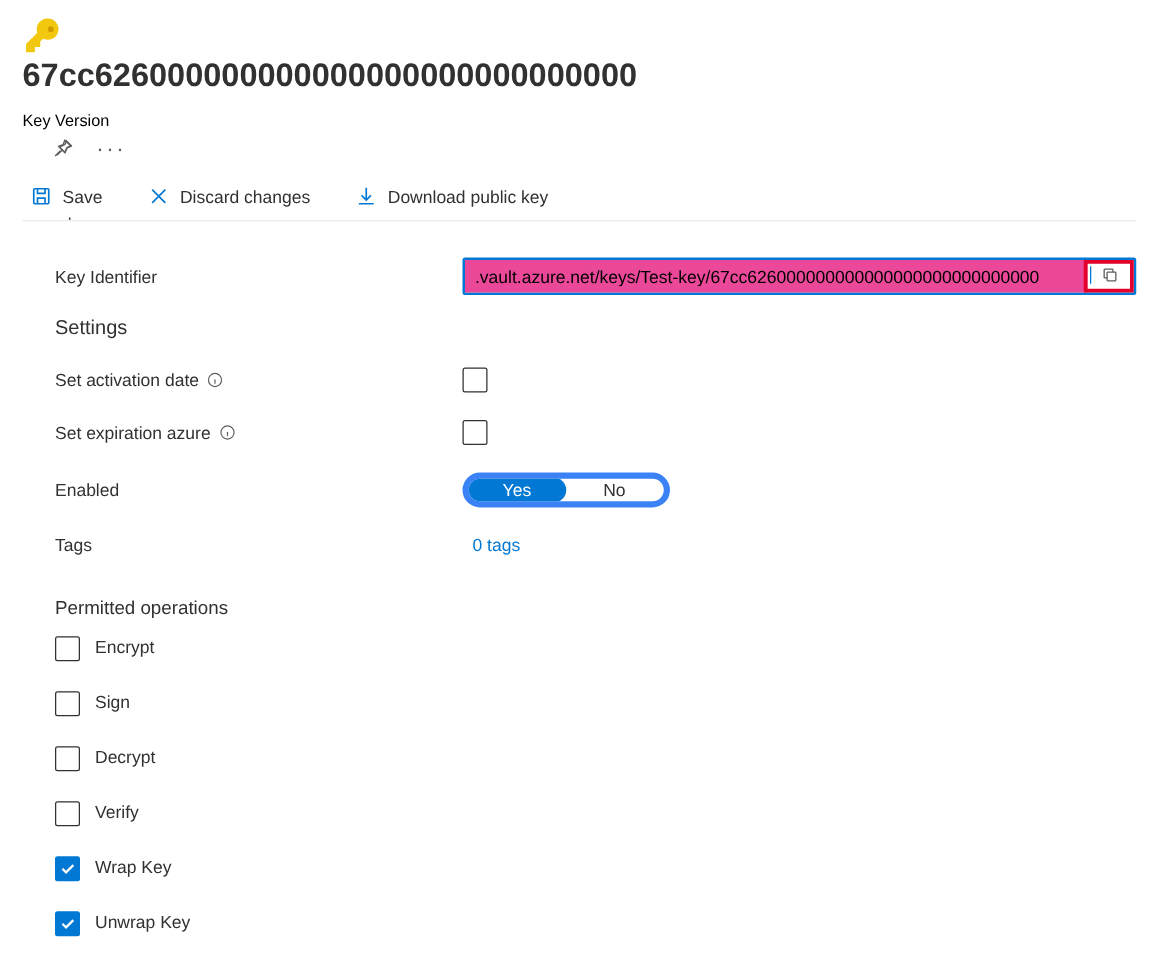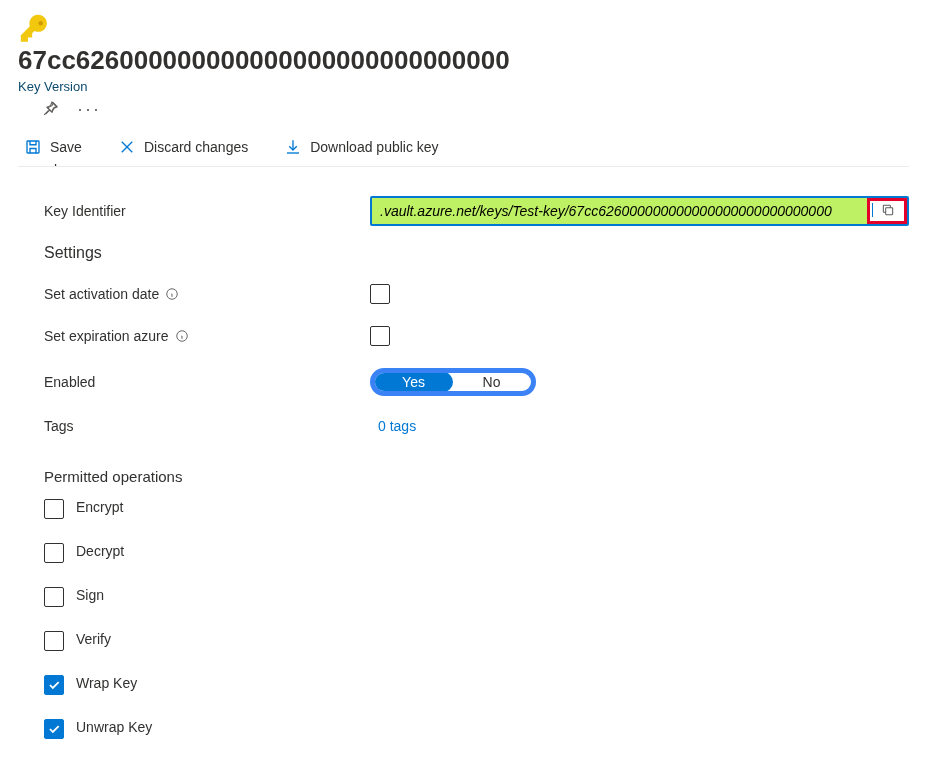--- a/index.html
+++ b/index.html
@@ -10,42 +10,42 @@
     color: #323130;
     background: #ffffff;
   }
   .page { padding: 0 18px 18px 18px; }
 
   
   .header { display: flex; align-items: flex-start; padding-top: 8px; flex-direction: column; }
   .key-icon { width: 34px; height: 34px; margin-right: 10px; margin-top:4px; flex:0 0 auto; }
   .title-block { flex: 1 1 auto; }
   .title { font-size: 26px; font-weight: 600; line-height: 1.1; }
-  .subtitle { font-size: 13px; color: #0c4a6e; margin-top:4px; }
+  .subtitle { font-size: 13px; color: #000000; margin-top:14px; }
   .header-actions { display: flex; align-items: center; gap: 18px; margin-left: 24px; margin-top: 6px; color:#605e5c; }
   .header-actions .icon-btn { cursor:pointer; }
 
   
   .toolbar { margin-top: 14px; display:flex; align-items:center; gap: 6px; }
   .tool-btn { display:inline-flex; align-items:center; gap:8px; padding:4px 6px; cursor:pointer; font-size:14px; color:#323130; }
   .tool-btn svg { color:#0078d4; }
   .tool-gap { width:12px; }
   .divider { border-bottom:1px solid #edebe9; margin: 6px 0 0 0; }
 
   
   .form { margin-top: 0px; }
   .updated-scroll { overflow:hidden; height:10px; position:relative; margin-top:-3px; margin-left:26px;}
   .updated-scroll .line { display:flex; position:relative; top:-14px; }
   .row { display:flex; align-items:center; margin-top: 22px; padding-left:26px; }
   .label-col { width: 326px; font-size:14px; color:#323130; display:flex; align-items:center; gap:6px; }
   .value-col { flex:1 1 auto; display:flex; align-items:center; }
 
   
   .id-field-wrap { display:flex; width: 100%; max-width: 540px; border:2px solid #0078d4; border-radius:2px; }
-  .id-field { flex:1 1 auto; background:#bef264; border:none; outline:none; padding:5px 8px; font-size:14px; font-family:inherit;font-style:italic; }
+  .id-field { flex:1 1 auto; background:#ec4899; border:none; outline:none; padding:5px 8px; font-size:14px; font-family:inherit; }
   .copy-box { width:30px; display:flex; align-items:center; justify-content:center; background:#fff; border-left:1px solid #0078d4; cursor:pointer; }
   .copy-ring { border:3px solid #e3002a; padding:2px; margin-left:-3px; }
 
   .section-heading { font-size:16px; margin-top:18px; color:#323130; padding-left:26px; }
   .section-heading.sub { font-size:15px; }
 
   
   .chk { width:20px; height:20px; border:1px solid #323130; border-radius:2px; display:inline-flex; align-items:center; justify-content:center; cursor:pointer; flex:0 0 auto; }
   .chk.checked { background:#0078d4; border-color:#0078d4; }
   .chk.checked svg { color:#fff; }
@@ -194,25 +194,25 @@
 
     <div class="section-heading sub" style="margin-top:34px;">Permitted operations</div>
 
     <div class="ops">
       <div class="op-row">
         <span class="chk"></span>
         <span>Encrypt</span>
       </div>
       <div class="op-row">
         <span class="chk"></span>
+        <span>Sign</span>
+      </div>
+      <div class="op-row">
+        <span class="chk"></span>
         <span>Decrypt</span>
-      </div>
-      <div class="op-row">
-        <span class="chk"></span>
-        <span>Sign</span>
       </div>
       <div class="op-row">
         <span class="chk"></span>
         <span>Verify</span>
       </div>
       <div class="op-row">
         <span class="chk checked">
           <svg width="14" height="14" viewBox="0 0 24 24" fill="none" stroke="#fff" stroke-width="3">
               <path d="M5 12l5 5L20 7"></path>
             </svg>

